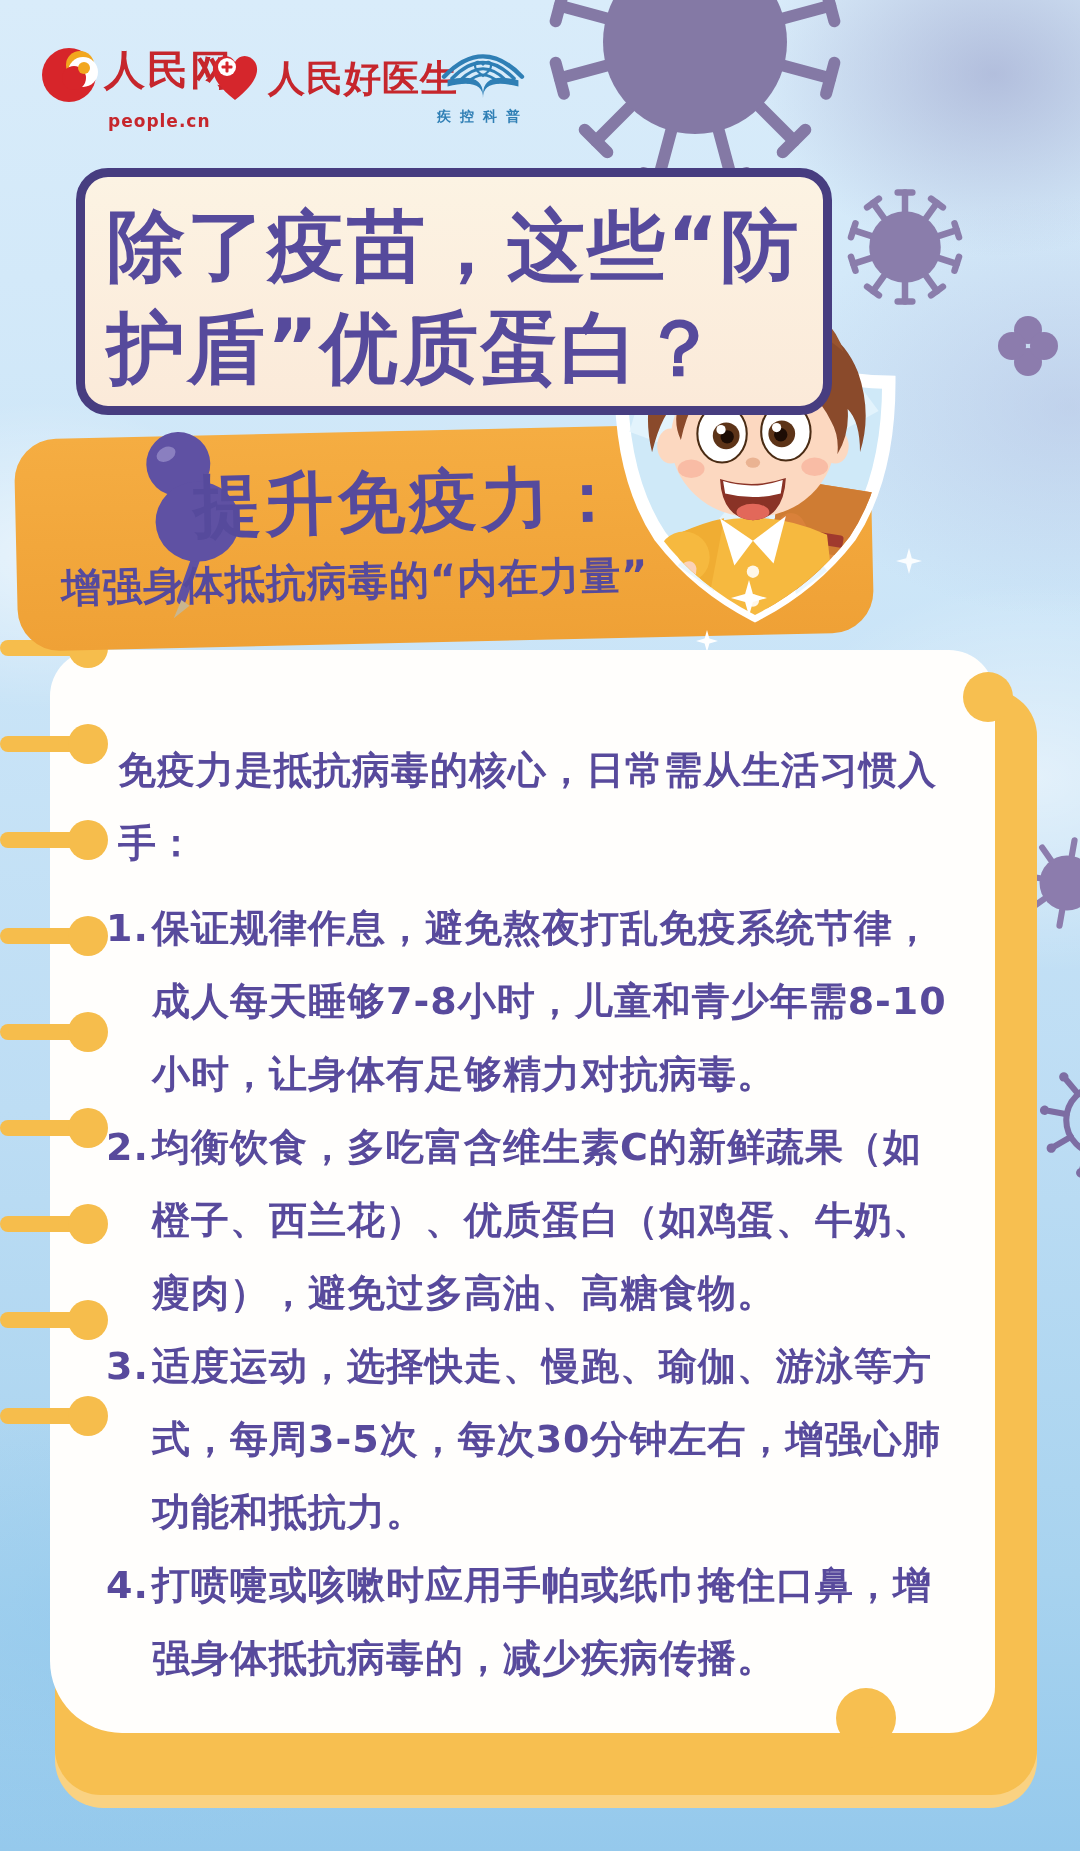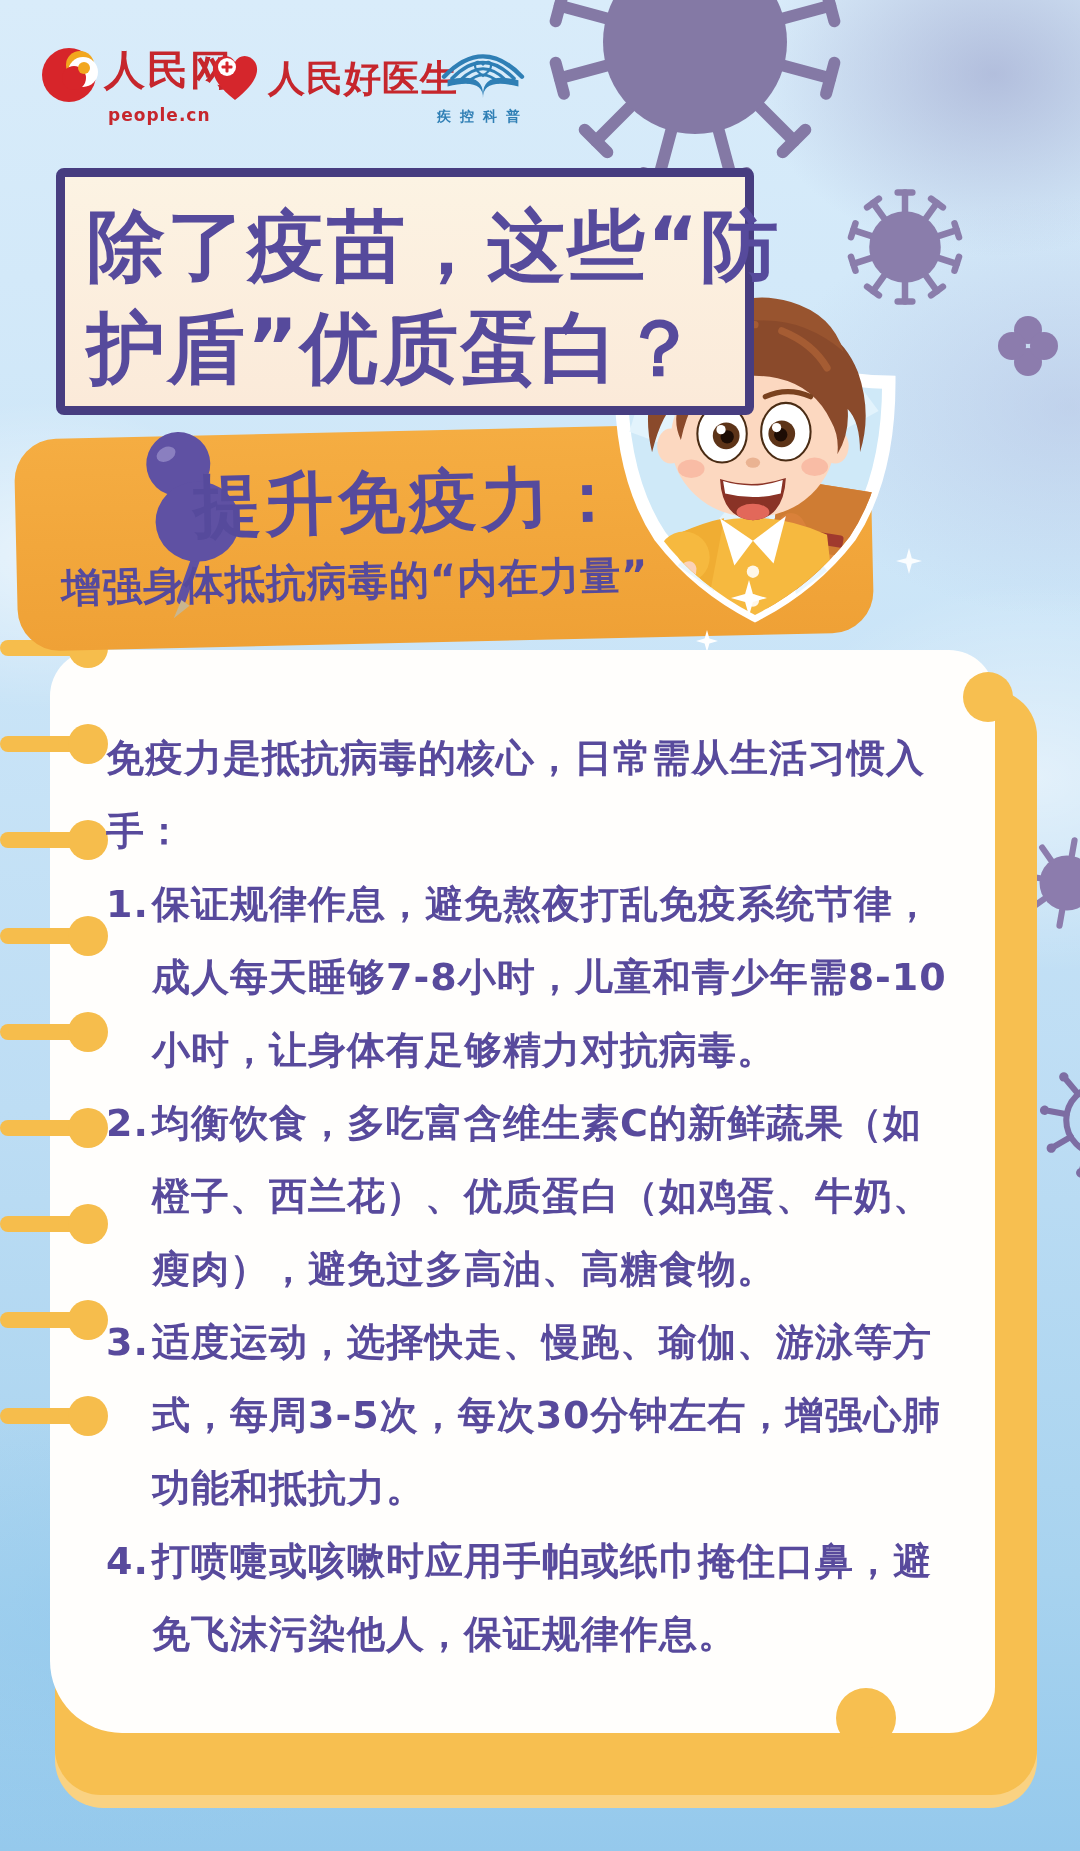--- a/index.html
+++ b/index.html
@@ -11,26 +11,26 @@
       radial-gradient(420px 300px at 99% 22%, rgba(173,184,220,.45), rgba(173,184,220,0) 70%),
       radial-gradient(300px 220px at 4% 30%, rgba(255,255,255,.55), rgba(255,255,255,0) 70%),
       radial-gradient(380px 280px at 96% 42%, rgba(255,255,255,.5), rgba(255,255,255,0) 70%),
       radial-gradient(500px 320px at 10% 88%, rgba(140,198,236,.5), rgba(140,198,236,0) 70%),
       linear-gradient(180deg,#d9ecfa 0%,#cde6f8 30%,#bdddf4 60%,#a8d3ef 85%,#95c9ec 100%);
   }
   .abs{position:absolute;}
   
   .logo-row{left:0;top:0;width:1080px;height:130px;z-index:40;}
   .pn-name{font-size:41px;font-weight:900;color:#c6262c;letter-spacing:2px;line-height:1;}
-  .pn-sub{font-size:17px;font-weight:700;color:#c6262c;letter-spacing:1px;margin-top:14px;margin-left:4px;}
+  .pn-sub{font-size:17px;font-weight:700;color:#c6262c;letter-spacing:1px;margin-top:20px;margin-left:4px;}
   .gd-name{font-size:37px;font-weight:700;color:#c6262c;letter-spacing:1px;line-height:1;}
   .cdc-name{font-size:14px;font-weight:700;color:#2f7fb5;letter-spacing:9px;margin-top:10px;}
   
-  .title-card{left:56px;top:168px;width:698px;height:247px;background:linear-gradient(180deg,#fcf3e3,#fbead9);
-    border:9px solid #473d80;border-radius:8px;box-sizing:border-box;z-index:20;}
+  .title-card{left:76px;top:168px;width:756px;height:247px;background:linear-gradient(180deg,#fcf3e3,#fbead9);
+    border:9px solid #473d80;border-radius:32px;box-sizing:border-box;z-index:20;}
   .title-line{position:absolute;left:22px;width:760px;font-size:78px;font-weight:900;color:#564a9c;
     letter-spacing:2px;white-space:nowrap;}
   .title-l1{top:18px;}
   .title-l2{top:120px;}
   
   .under-light{left:55px;top:710px;width:982px;height:1098px;background:#fad282;border-radius:48px;z-index:4;}
   .under-card{left:55px;top:690px;width:982px;height:1105px;background:#f7bf50;border-radius:46px;z-index:5;}
   .white-card{left:50px;top:650px;width:945px;height:1083px;background:#fffefc;border-radius:46px;
     border-bottom-left-radius:72px;z-index:6;}
   .bump{background:#f7bf50;border-radius:50%;z-index:7;}
@@ -43,21 +43,21 @@
   
   .banner{left:16px;top:430px;width:856px;height:212px;background:linear-gradient(180deg,#f5ad42,#efa136);
     border-radius:42px;transform:rotate(-1.3deg);z-index:10;}
   .banner-h1{position:absolute;left:178px;top:26px;font-size:68px;font-weight:900;color:#564a9c;
     letter-spacing:4px;white-space:nowrap;}
   .banner-h2{position:absolute;left:44px;top:122px;font-size:40px;font-weight:900;color:#564a9c;
     letter-spacing:1px;white-space:nowrap;}
   
   .body-text{left:106px;top:722px;width:848px;z-index:12;color:#584a9c;font-size:38px;font-weight:700;
     line-height:73px;letter-spacing:1px;}
-  .body-text p{margin:0;}
+  .body-text p{margin:12px;}
   .item{padding-left:46px;text-indent:0;}
   .item .num{display:inline-block;width:46px;margin-left:-46px;}
   
   .sparkle{z-index:30;}
   svg{display:block;}
 </style>
 </head>
 <body>
 
 <div class="stage">
@@ -395,17 +395,17 @@
     <div class="item">
       <span class="num">1.</span><span>保证规律作息，避免熬夜打乱免疫系统节律，成人每天睡够7-8小时，儿童和青少年需8-10小时，让身体有足够精力对抗病毒。</span>
     </div>
     <div class="item">
       <span class="num">2.</span><span>均衡饮食，多吃富含维生素C的新鲜蔬果（如橙子、西兰花）、优质蛋白（如鸡蛋、牛奶、瘦肉），避免过多高油、高糖食物。</span>
     </div>
     <div class="item">
       <span class="num">3.</span><span>适度运动，选择快走、慢跑、瑜伽、游泳等方式，每周3-5次，每次30分钟左右，增强心肺功能和抵抗力。</span>
     </div>
     <div class="item">
-      <span class="num">4.</span><span>打喷嚏或咳嗽时应用手帕或纸巾掩住口鼻，避免飞沫污染他人，保证规律作息。</span>
+      <span class="num">4.</span><span>打喷嚏或咳嗽时应用手帕或纸巾掩住口鼻，增强身体抵抗病毒的，减少疾病传播。</span>
     </div>
   </div>
 
 </div>
 
 </body></html>

